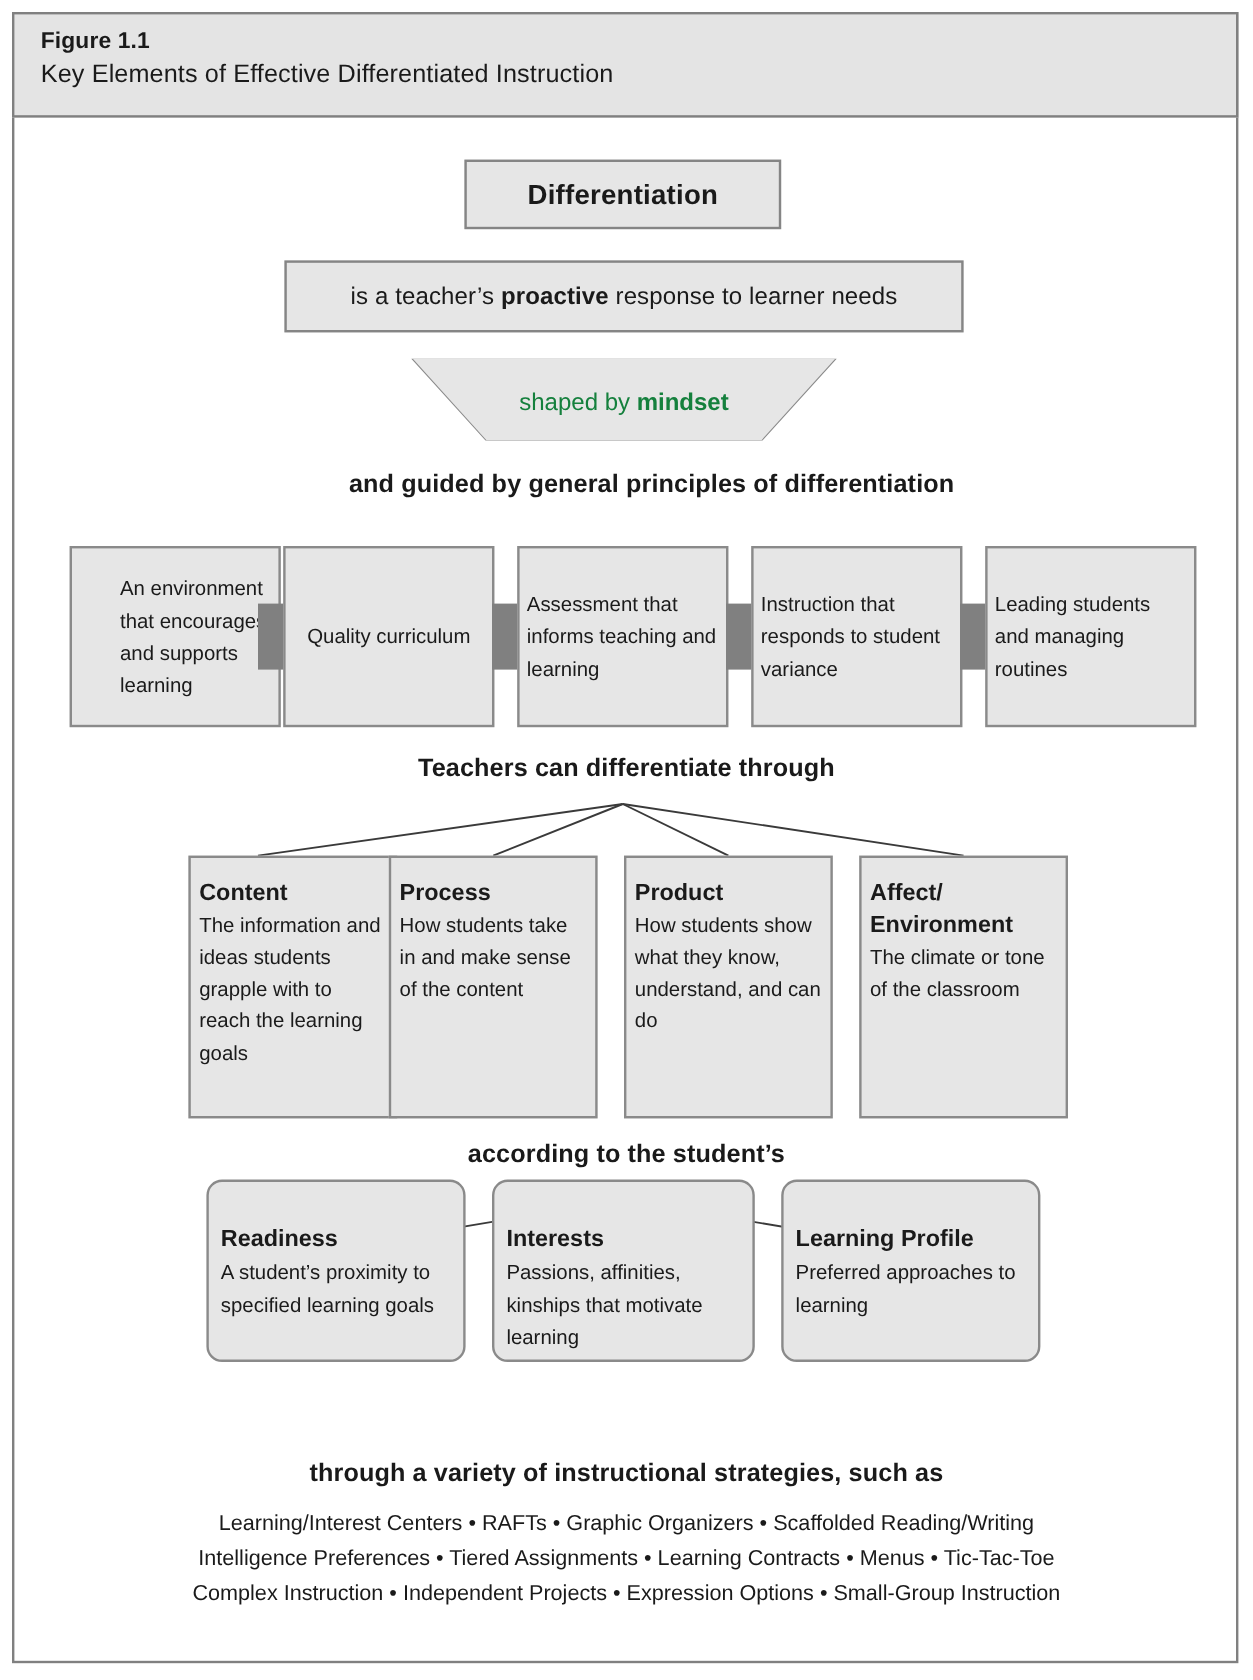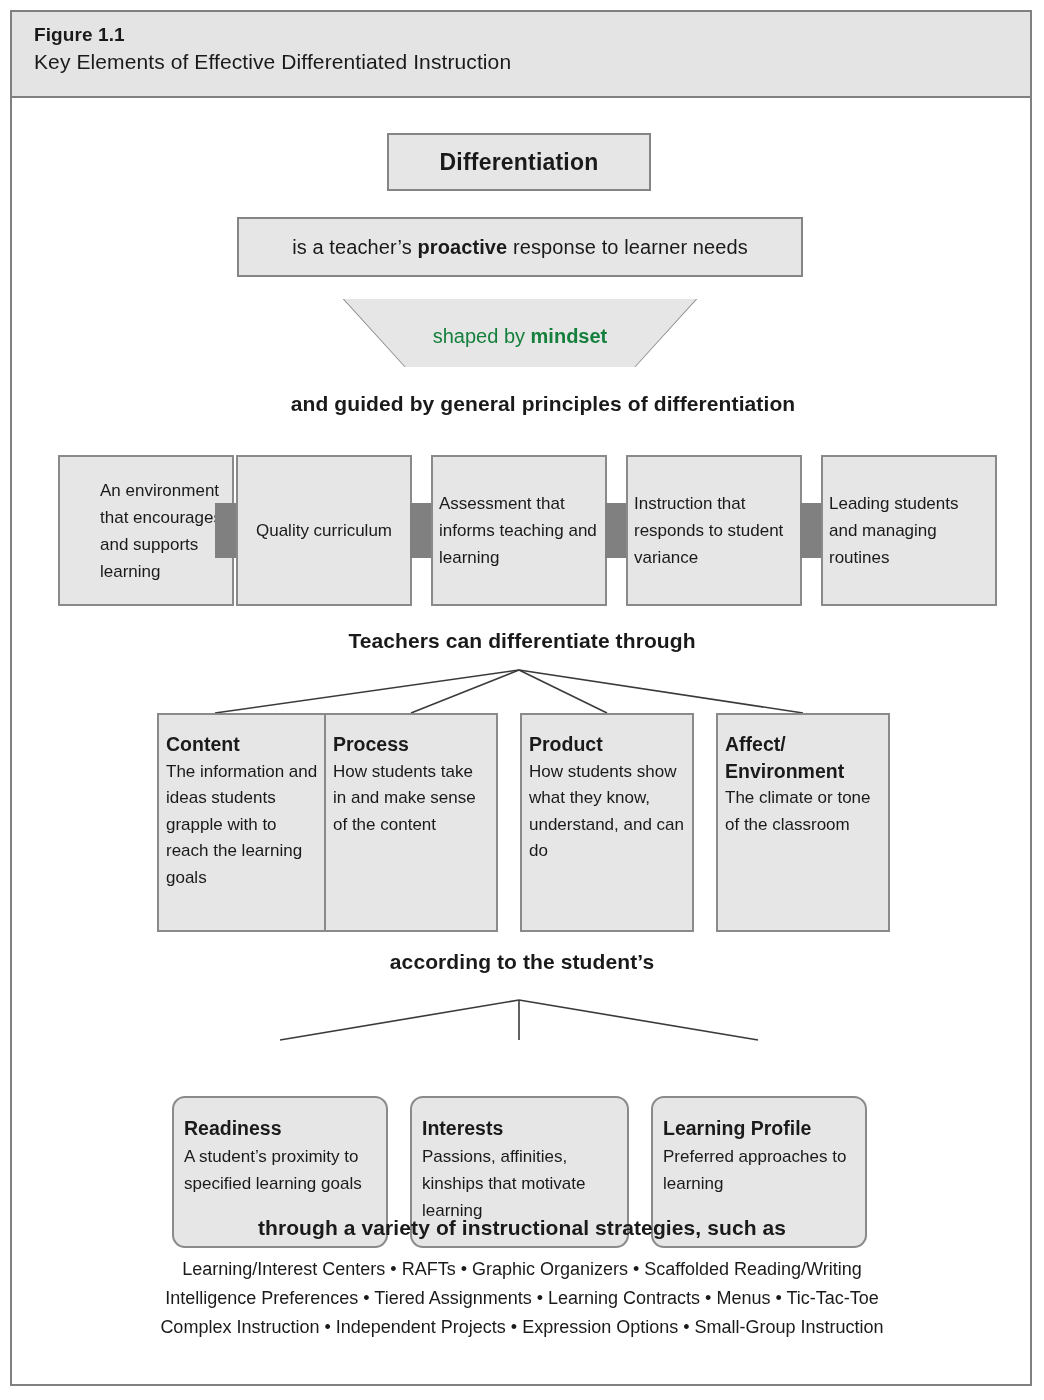--- a/index.html
+++ b/index.html
@@ -146,24 +146,24 @@
     font-size: 17px;
     line-height: 26.5px;
   }
   .through-box .b-title {
     font-size: 19.5px;
     margin-bottom: 1px;
   }
 
   
   .student-box {
-    top: 1096px;
+    top: 983px;
     height: 152px;
     border-radius: 13px;
-    padding: 17px 10px 0 10px;
+    padding: 34px 10px 0 10px;
     align-items: flex-start;
     font-size: 17px;
     line-height: 27px;
   }
   .student-box .b-title {
     font-size: 19.5px;
     margin-bottom: 1px;
   }
 
   

